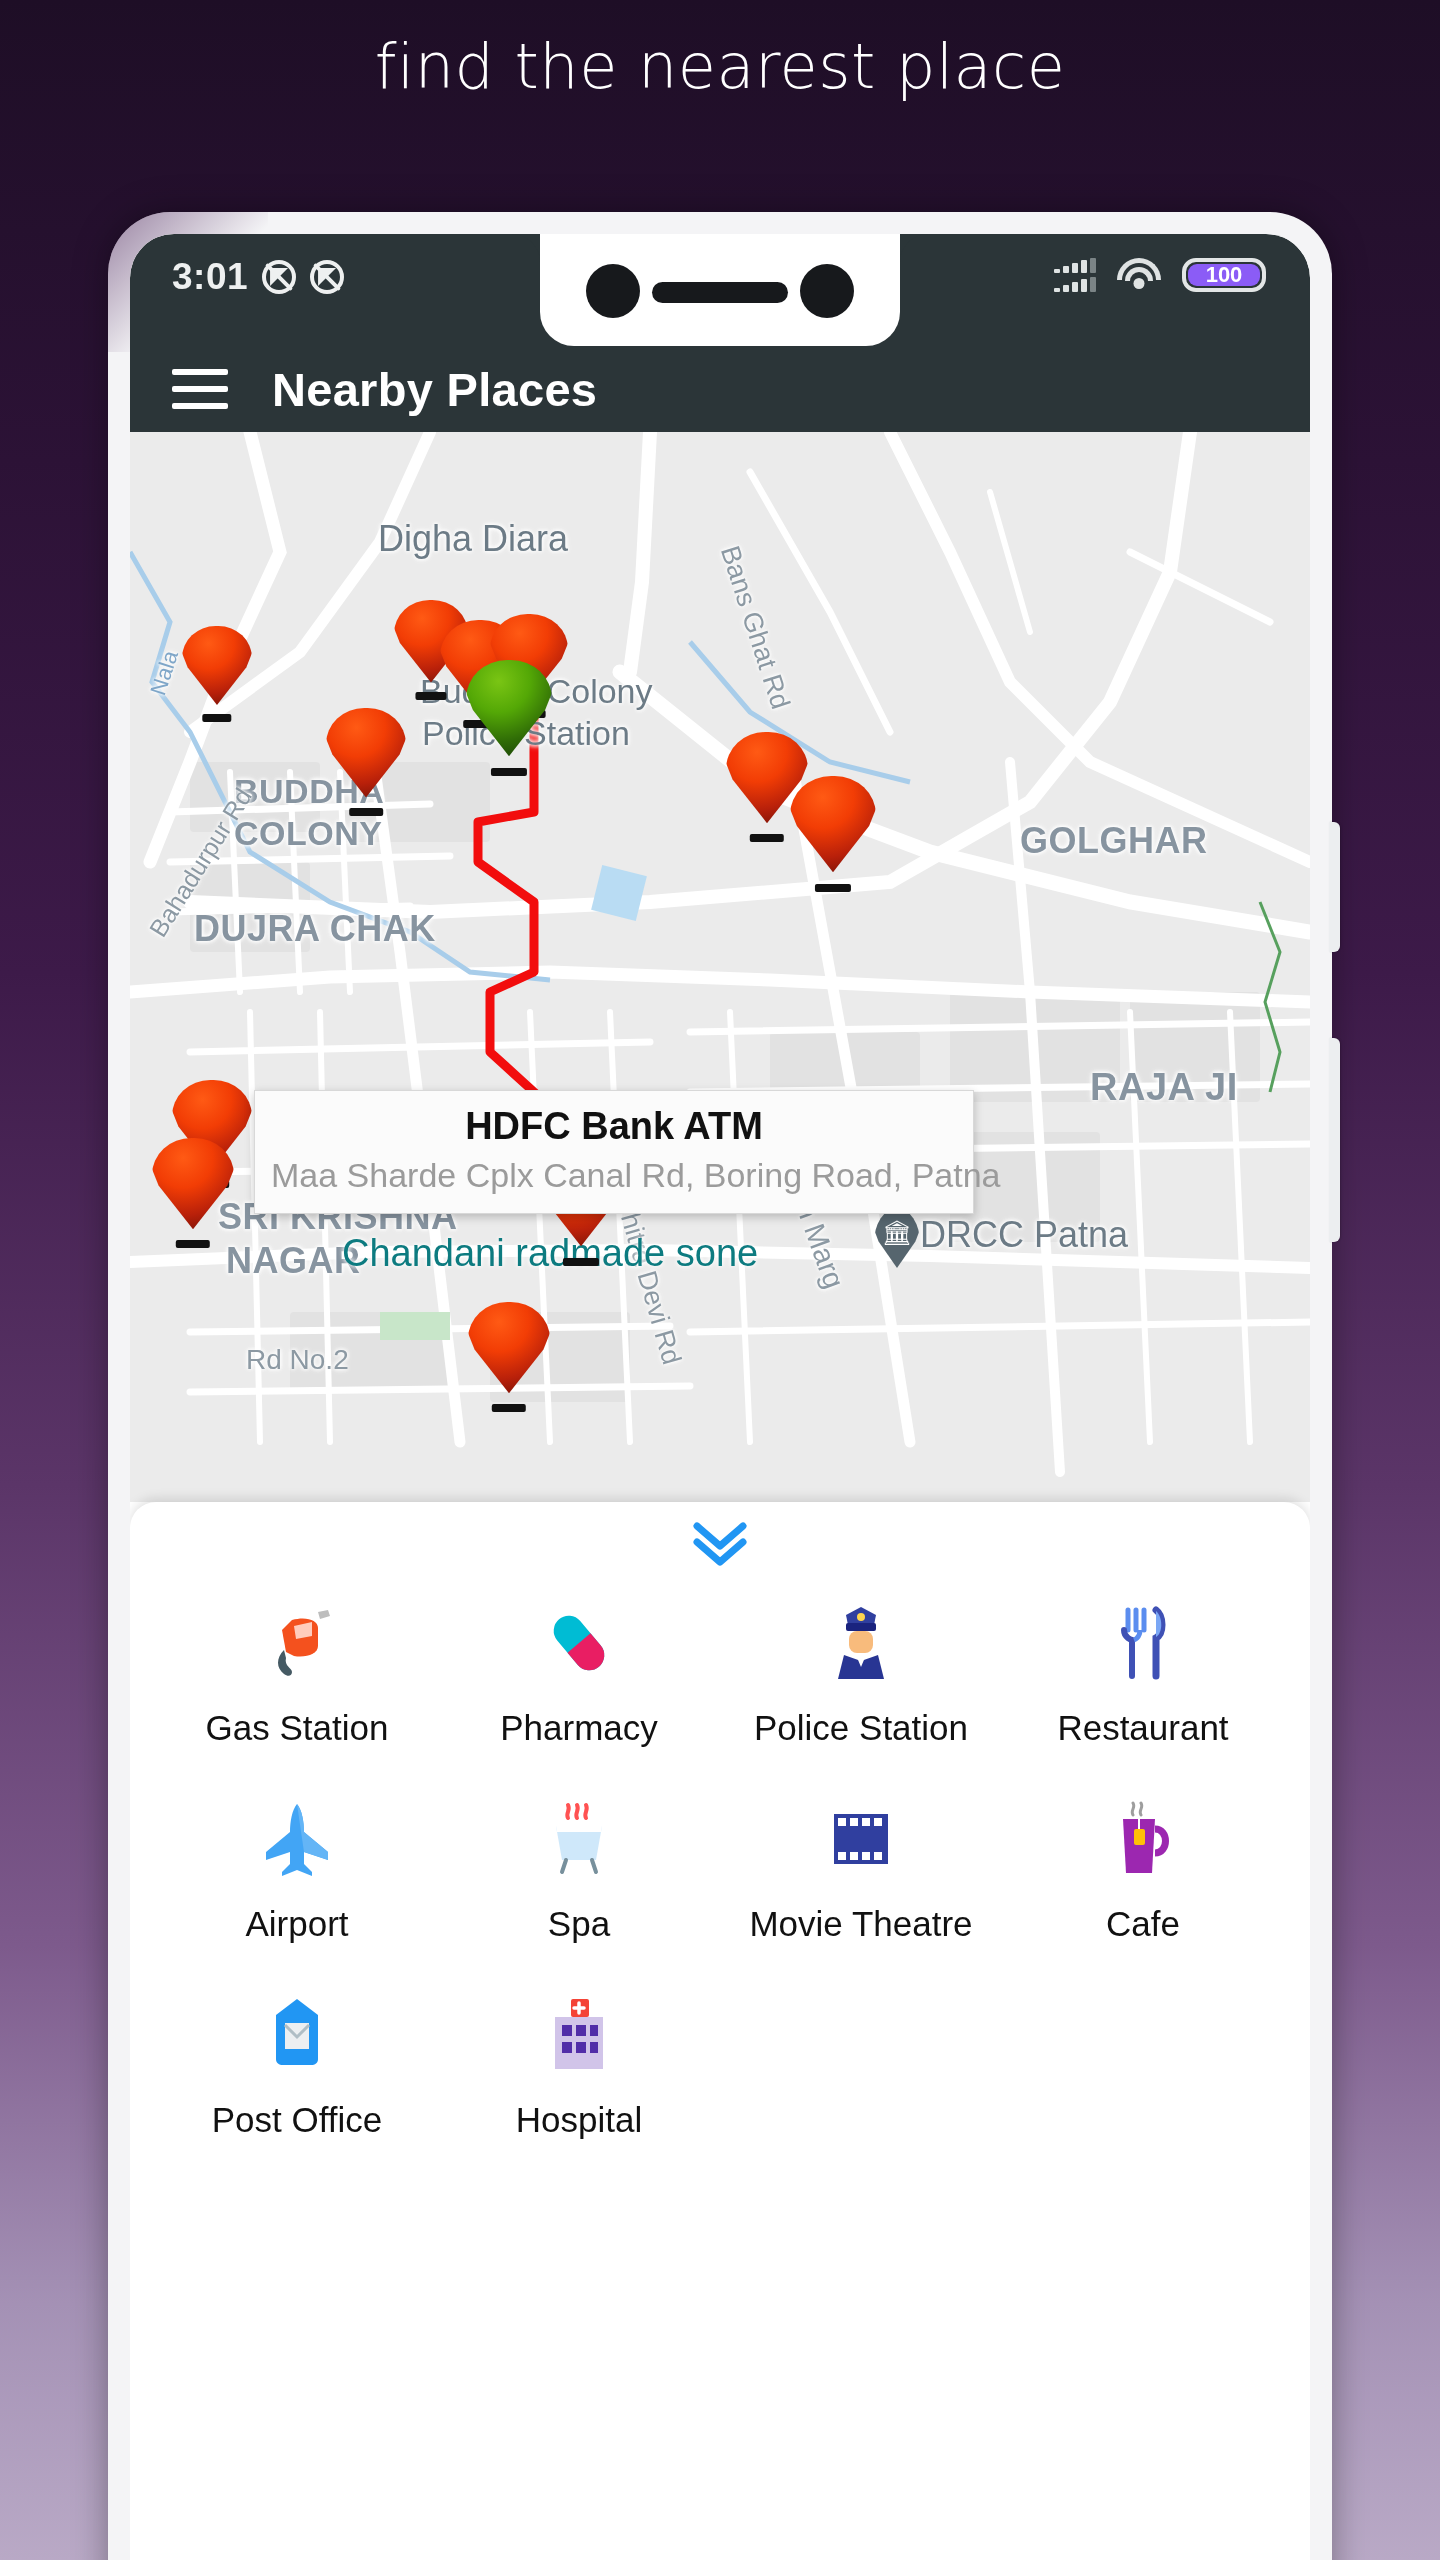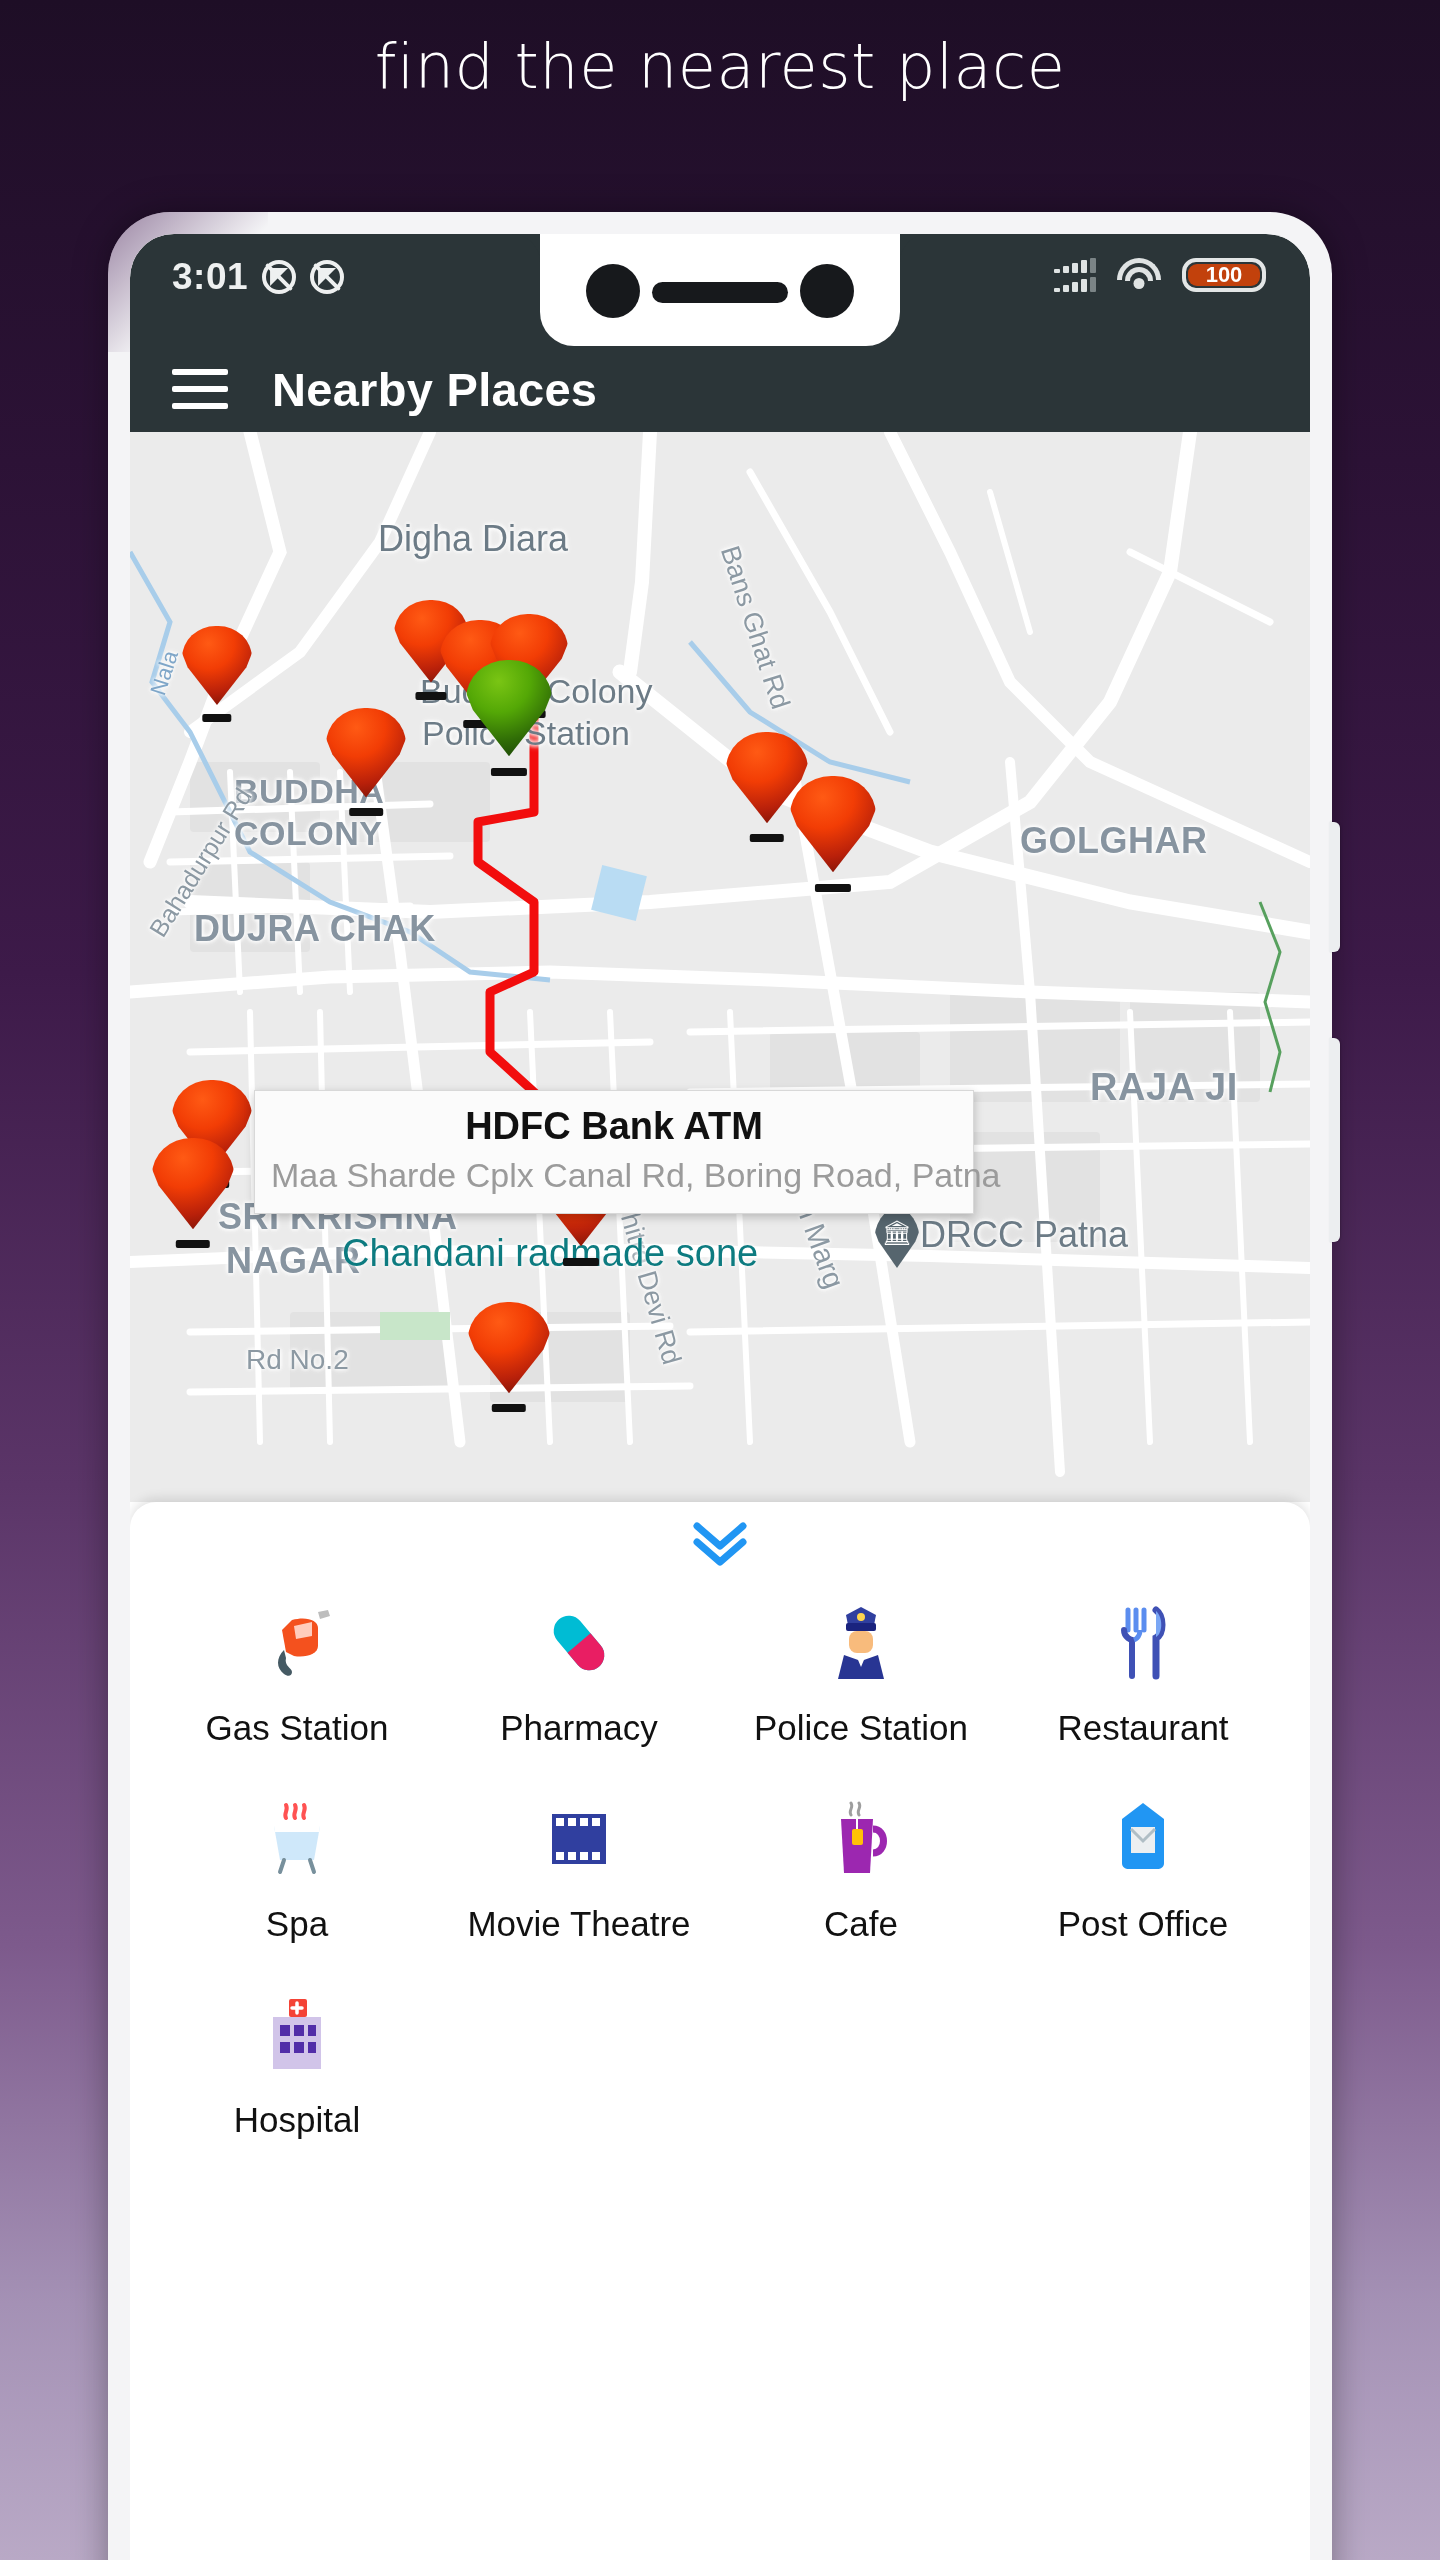--- a/index.html
+++ b/index.html
@@ -130,21 +130,21 @@
   .wifi u { position:absolute; left:50%; transform:translateX(-50%); border:5px solid #dfe3e3; border-bottom:none;
             border-radius: 50% 50% 0 0 / 100% 100% 0 0; }
   .wifi u.a{ width:44px; height:22px; top:0; }
   .wifi u.b{ width:28px; height:14px; top:9px; }
   .wifi u.c{ width:11px; height:11px; top:20px; border-radius:50%; border:none; background:#dfe3e3; }
   .batt {
     border: 4px solid #e3e6e6; border-radius: 14px;
     padding: 2px; width: 84px; height: 34px; display:flex;
   }
   .batt span {
-    flex:1; background:#c2410c; border-radius: 9px;
+    flex:1; background:#8b5cf6; border-radius: 9px;
     color:#fff; font-size:22px; font-weight:bold;
     display:flex; align-items:center; justify-content:center;
     font-family:"Liberation Sans", sans-serif;
   }
 
   
   .appbar {
     position: absolute; left: 0; top: 112px; width: 100%; height: 86px;
     display: flex; align-items: center; gap: 44px; padding-left: 42px;
   }
@@ -509,20 +509,29 @@
                 <path d="M26 24 C26 32 20 34 20 34" stroke="#5b8def" stroke-width="5" fill="none"></path>
                 <path d="M42 4 C50 10 50 28 42 32 L42 70" stroke="#3f51b5" stroke-width="7" fill="none" stroke-linecap="round"></path>
                 <path d="M42 5 C49 11 49 27 42 31 Z" fill="#7aa7f5"></path>
               </svg>
             </div>
             <div class="lbl">Restaurant</div>
           </div>
           <div class="cell">
             <div class="ico">
               <svg width="66" height="74" viewBox="0 0 66 74">
+                <path d="M33 2 C38 8 40 20 40 30 L64 50 L64 58 L40 50 L40 62 L48 70 L48 74 L33 68 L18 74 L18 70 L26 62 L26 50 L2 58 L2 50 L26 30 C26 20 28 8 33 2 Z" fill="#42a5f5"></path>
+                <path d="M33 2 C38 8 40 20 40 30 L64 50 L64 58 L40 50 Z" fill="#64b5f6"></path>
+              </svg>
+            </div>
+            <div class="lbl">Airport</div>
+          </div>
+          <div class="cell">
+            <div class="ico">
+              <svg width="66" height="74" viewBox="0 0 66 74">
                 <g stroke="#ff5252" stroke-width="4" fill="none" stroke-linecap="round">
                   <path d="M22 16 C19 11 25 9 22 3"></path>
                   <path d="M31 16 C28 11 34 9 31 3"></path>
                   <path d="M40 16 C37 11 43 9 40 3"></path>
                 </g>
                 <path d="M10 24 L56 24 L50 58 L16 58 Z" fill="#cfe8fa"></path>
                 <path d="M10 24 L56 24 L55 30 L11 30 Z" fill="#ffffff"></path>
                 <path d="M20 58 L16 70 M46 58 L50 70" stroke="#78909c" stroke-width="4" stroke-linecap="round"></path>
               </svg>
             </div>

